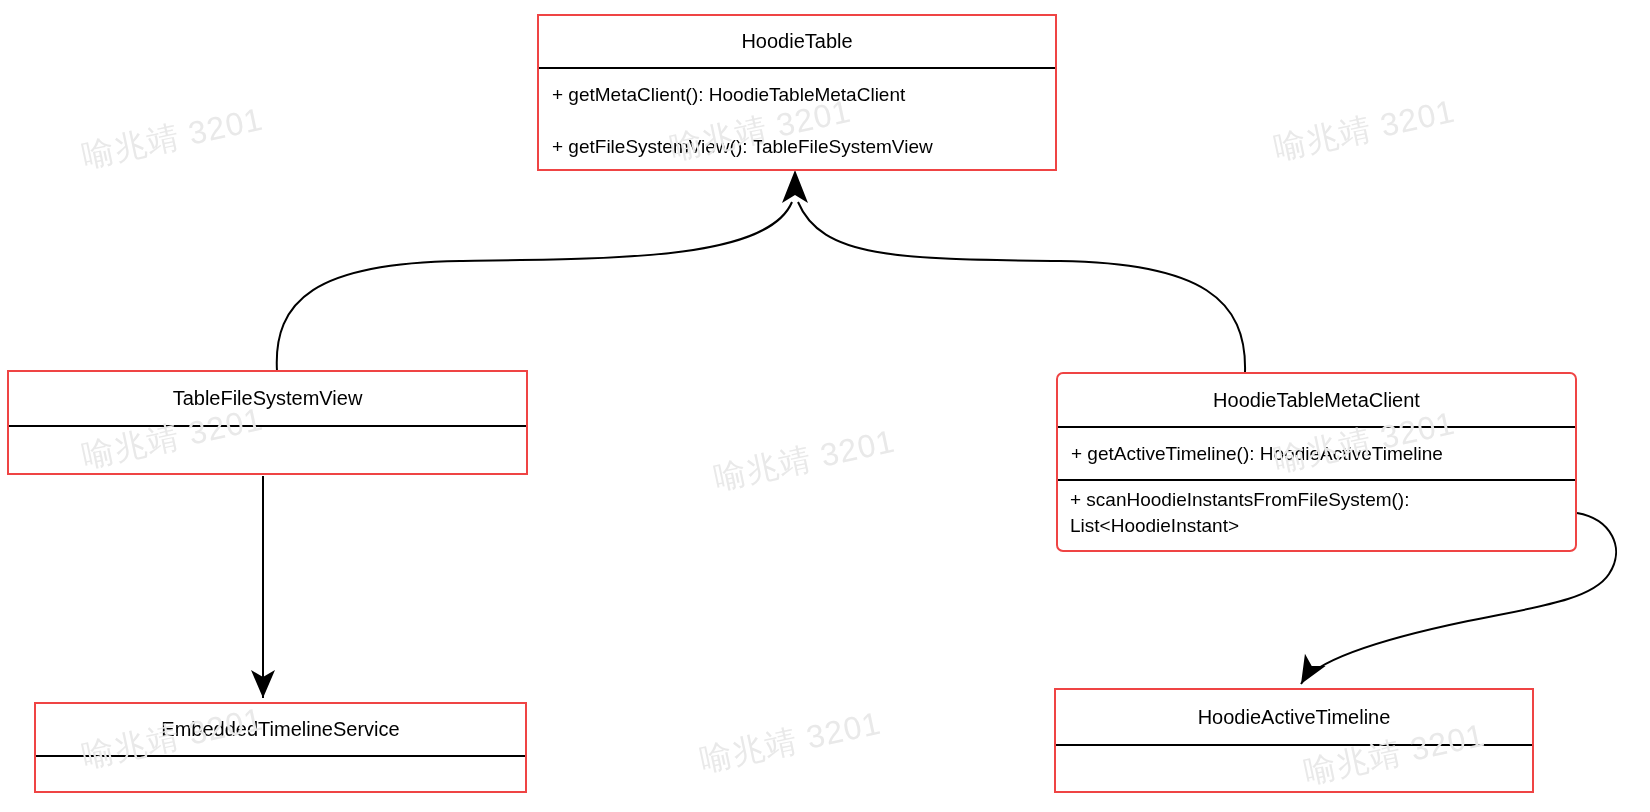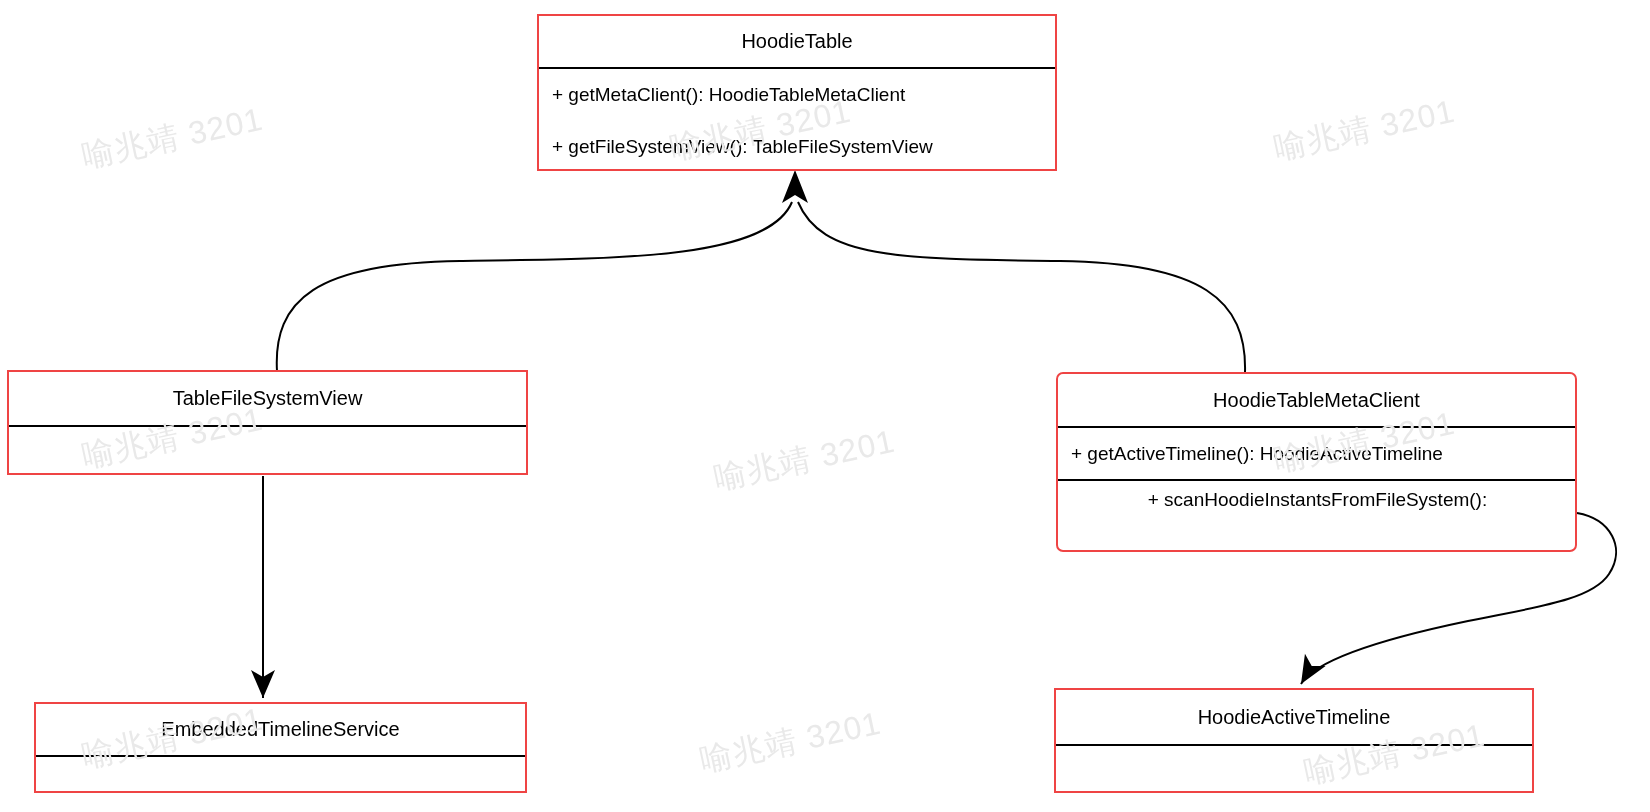--- a/index.html
+++ b/index.html
@@ -33,21 +33,20 @@
     padding-left:13px;
     flex:0 0 auto;
   }
   .uml-method.bold{font-weight:normal;}
   .uml-method-multiline{
     box-sizing:border-box;
     font-size:19px;color:#000;
     padding:6px 10px 0 12px;
     line-height:26px;
     flex:1 1 auto;
-    text-align:center;
   }
   .uml-empty{flex:1 1 auto;}
 
   
   #box-hoodie-table{left:537px;top:14px;width:520px;height:157px;}
   #box-hoodie-table .uml-title{height:51px;}
   #box-hoodie-table .uml-method{height:53px;}
 
   #box-table-file-system-view{left:7px;top:370px;width:521px;height:105px;}
   #box-table-file-system-view .uml-title{height:53px;}
@@ -109,20 +108,21 @@
   <div class="uml-class" id="box-table-file-system-view">
     <div class="uml-title">TableFileSystemView</div>
     <div class="uml-empty uml-divider-top"></div>
   </div>
 
   <div class="uml-class" id="box-hoodie-table-meta-client">
     <div class="uml-title">HoodieTableMetaClient</div>
     <div class="uml-method uml-divider-top bold">+ getActiveTimeline(): HoodieActiveTimeline</div>
     <div class="uml-method-multiline uml-divider-top">
       <div>+ scanHoodieInstantsFromFileSystem():</div>
+      <div>List&lt;HoodieInstant&gt;</div>
     </div>
   </div>
 
   <div class="uml-class" id="box-embedded-timeline-service">
     <div class="uml-title">EmbeddedTimelineService</div>
     <div class="uml-empty uml-divider-top"></div>
   </div>
 
   <div class="uml-class" id="box-hoodie-active-timeline">
     <div class="uml-title">HoodieActiveTimeline</div>

